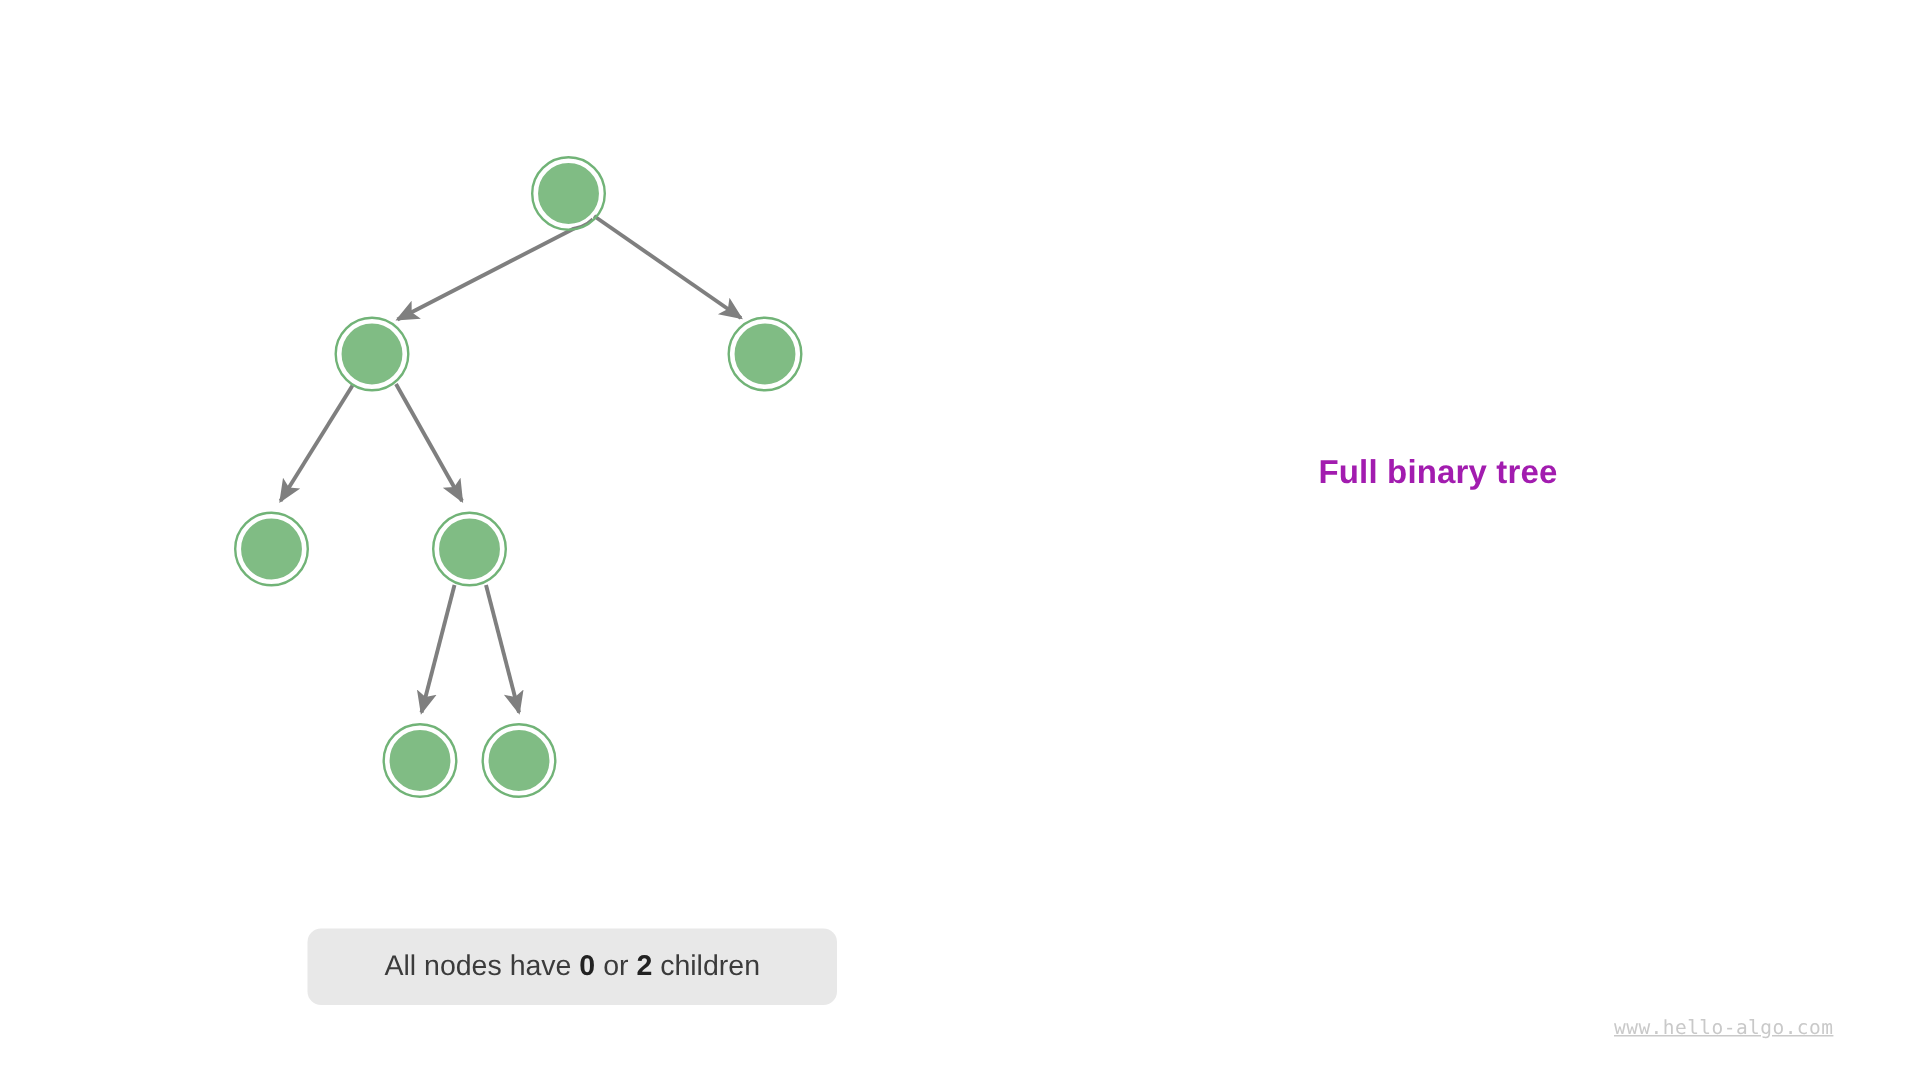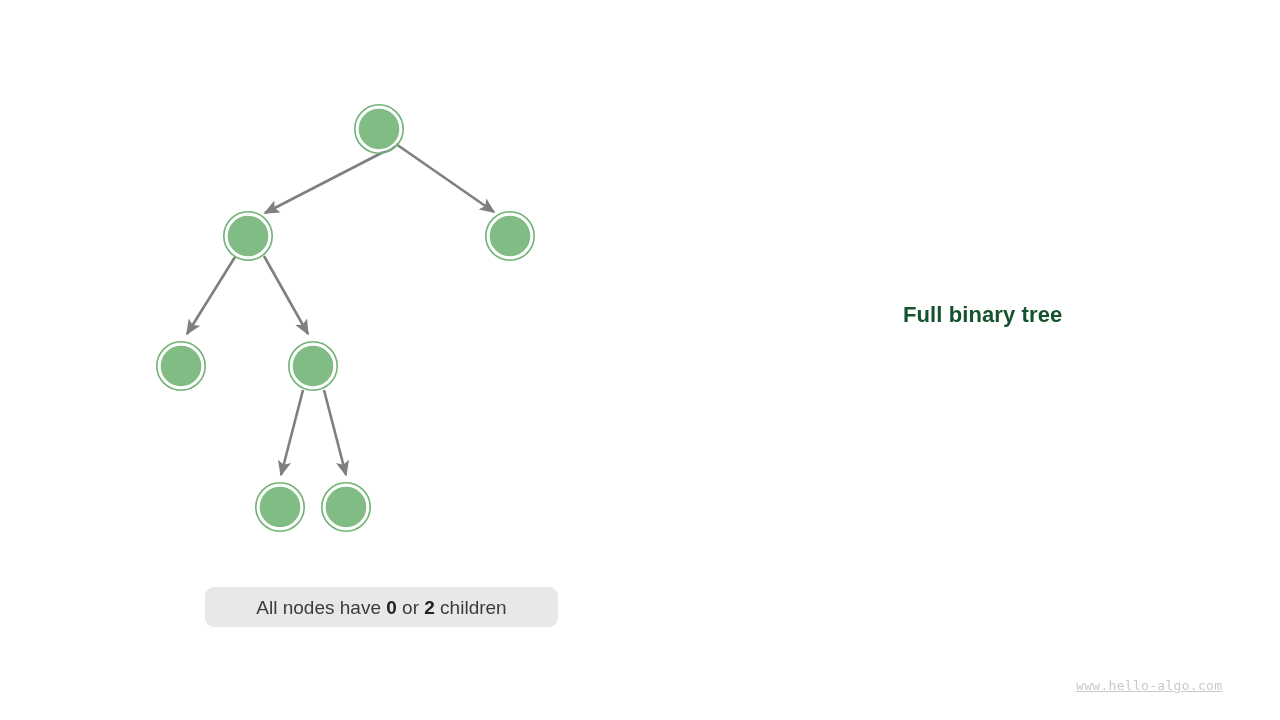--- a/index.html
+++ b/index.html
@@ -30,32 +30,31 @@
     width: 1280px;
     height: 720px;
   }
 
   #concept-title {
     position: absolute;
     left: 879px;
     top: 302px;
     font-size: 22px;
     font-weight: bold;
-    color: #14532d;
+    color: #a21caf;
     letter-spacing: 0.1px;
     white-space: nowrap;
-    margin-left: 24px;
   }
 
   #caption-box {
     position: absolute;
     left: 205px;
-    top: 587px;
+    top: 619px;
     width: 353px;
-    height: 40px;
+    height: 51px;
     background: #e8e8e8;
     border-radius: 9px;
     display: flex;
     align-items: center;
     justify-content: center;
   }
 
   #caption-text {
     font-size: 19px;
     color: #3b3b3b;

